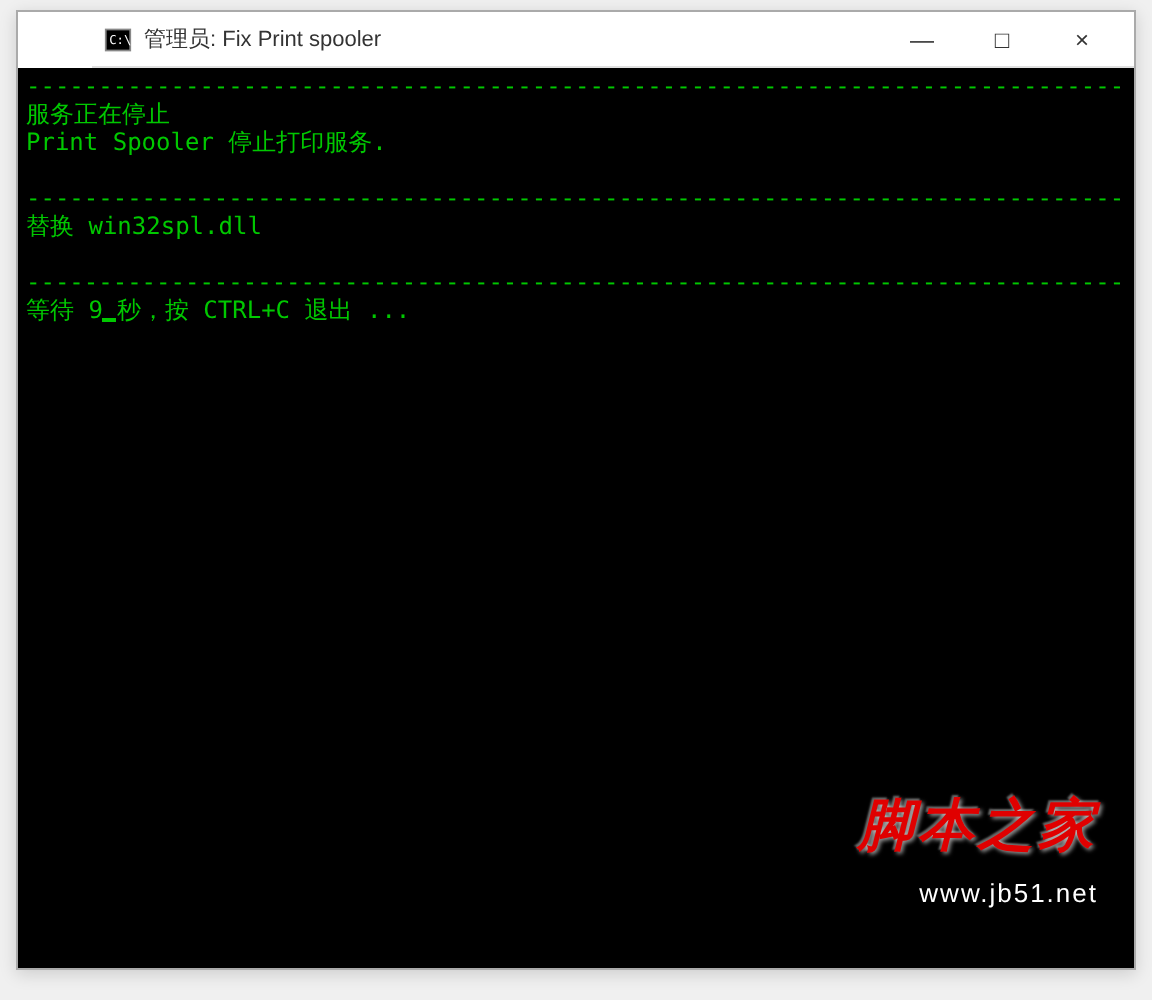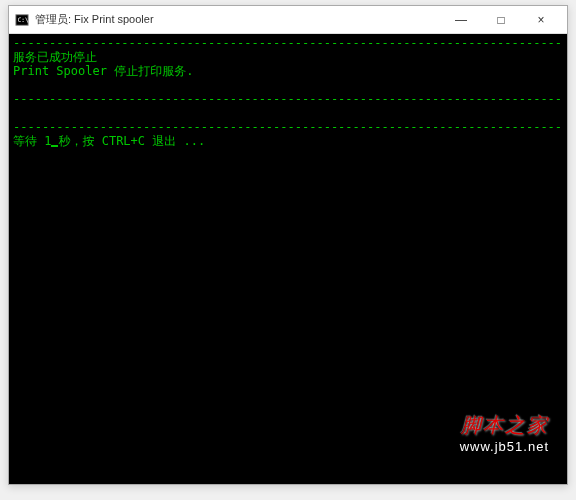--- a/index.html
+++ b/index.html
@@ -25,20 +25,21 @@
       border: 1px solid #aaa;
       box-shadow: 0 2px 8px rgba(0,0,0,0.15);
     }
     .titlebar {
       height: 28px;
       background: #fff;
       display: flex;
       align-items: center;
       padding: 5px 6px;
       border-bottom: 1px solid #e0e0e0;
+      margin-left: 37px;
     }
     .titlebar-icon {
       width: 14px;
       height: 14px;
       margin-right: 6px;
       display: flex;
       align-items: center;
       justify-content: center;
     }
     .titlebar-icon svg {
@@ -100,33 +101,33 @@
     }
     .watermark {
       position: absolute;
       right: 18px;
       bottom: 30px;
       text-align: right;
       pointer-events: none;
     }
     .watermark-main {
       font-family: "STKaiti", "KaiTi", serif;
-      font-size: 20px;
-      font-weight: normal;
+      font-size: 28px;
+      font-weight: bold;
       color: #e00000;
       text-shadow: 1px 1px 2px rgba(255,255,255,0.6), -1px -1px 1px rgba(255,255,255,0.4);
       letter-spacing: 2px;
       font-style: italic;
     }
     .watermark-url {
       font-family: Arial, sans-serif;
       font-size: 13px;
       color: #ffffff;
       text-shadow: 0 0 3px rgba(0,0,0,0.8), 1px 1px 1px rgba(0,0,0,0.8);
-      margin-top: 8px;
+      margin-top: 19px;
       letter-spacing: 1px;
     }
   </style>
 </head>
 <body>
 
 <div class="window">
   <div class="titlebar">
     <span class="titlebar-icon">
       <svg viewBox="0 0 16 16">
@@ -136,26 +137,27 @@
     </span>
     <span class="titlebar-text">管理员: Fix Print spooler</span>
     <div class="window-controls">
       <div class="win-btn">—</div>
       <div class="win-btn">□</div>
       <div class="win-btn close">×</div>
     </div>
   </div>
   <div class="terminal">
     <div class="term-sep">--------------------------------------------------------------------------------</div>
-    <div class="term-line">服务已成功停止</div>
+    <div class="term-line">服务正在停止</div>
     <div class="term-line">Print Spooler 停止打印服务.</div>
     <div class="term-blank"></div>
     <div class="term-sep">--------------------------------------------------------------------------------</div>
+    <div class="term-line">替换 win32spl.dll</div>
     <div class="term-blank"></div>
     <div class="term-sep">--------------------------------------------------------------------------------</div>
-    <div class="term-line"><span>等待 1</span><span class="cursor"></span><span>秒，按 CTRL+C 退出 ...</span></div>
+    <div class="term-line"><span>等待 9</span><span class="cursor"></span><span>秒，按 CTRL+C 退出 ...</span></div>
 
     <div class="watermark">
       <div class="watermark-main">脚本之家</div>
       <div class="watermark-url">www.jb51.net</div>
     </div>
   </div>
 </div>
 
 </body></html>

